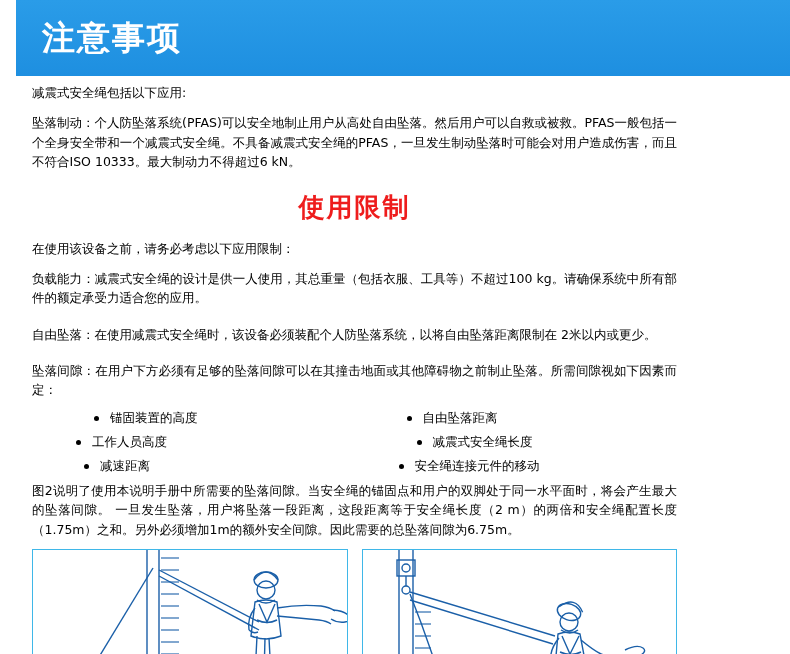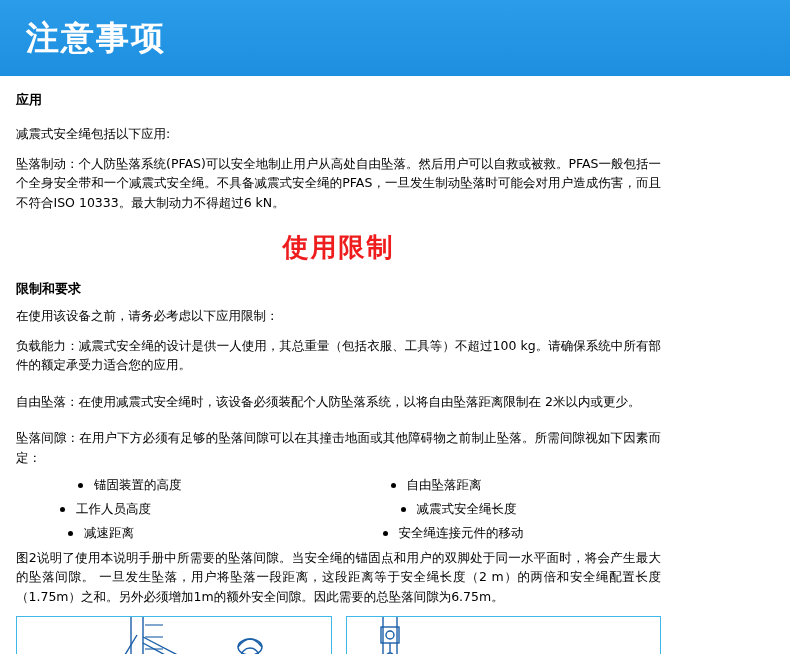--- a/index.html
+++ b/index.html
@@ -11,20 +11,21 @@
     height: 654px;
     background: #ffffff;
     font-family: "Liberation Sans", sans-serif;
     color: #000000;
     overflow: hidden;
   }
   .page {
     position: relative;
     width: 677px;
     height: 654px;
+    padding-left: 16px;
   }
   
   .banner {
     position: relative;
     width: 790px;
     height: 76px;
     background: #2196e8;
     background: linear-gradient(to bottom, #2a9ce8 0%, #1e8fe0 100%);
     box-sizing: border-box;
   }
@@ -119,34 +120,32 @@
 <body>
 
 <div class="page">
 
   <div class="banner">
     <div class="banner-title">注意事项</div>
   </div>
 
   <div class="content">
 
-    <div class="sec-head">应用</div>
 
 
     <div class="spacer-sm"></div>
 
     <p class="para">减震式安全绳包括以下应用:</p>
 
     <div class="spacer-sm"></div>
 
     <p class="para">坠落制动：个人防坠落系统(PFAS)可以安全地制止用户从高处自由坠落。然后用户可以自救或被救。PFAS一般包括一个全身安全带和一个减震式安全绳。不具备减震式安全绳的PFAS，一旦发生制动坠落时可能会对用户造成伤害，而且不符合ISO 10333。最大制动力不得超过6 kN。</p>
 
     <div class="red-title">使用限制</div>
 
-    <div class="sec-head">限制和要求</div>
 
     <p class="para">在使用该设备之前，请务必考虑以下应用限制：</p>
 
     <div class="spacer-sm"></div>
 
     <p class="para">负载能力：减震式安全绳的设计是供一人使用，其总重量（包括衣服、工具等）不超过100 kg。请确保系统中所有部件的额定承受力适合您的应用。</p>
 
     <div class="spacer-md"></div>
 
     <p class="para">自由坠落：在使用减震式安全绳时，该设备必须装配个人防坠落系统，以将自由坠落距离限制在 2米以内或更少。</p>

